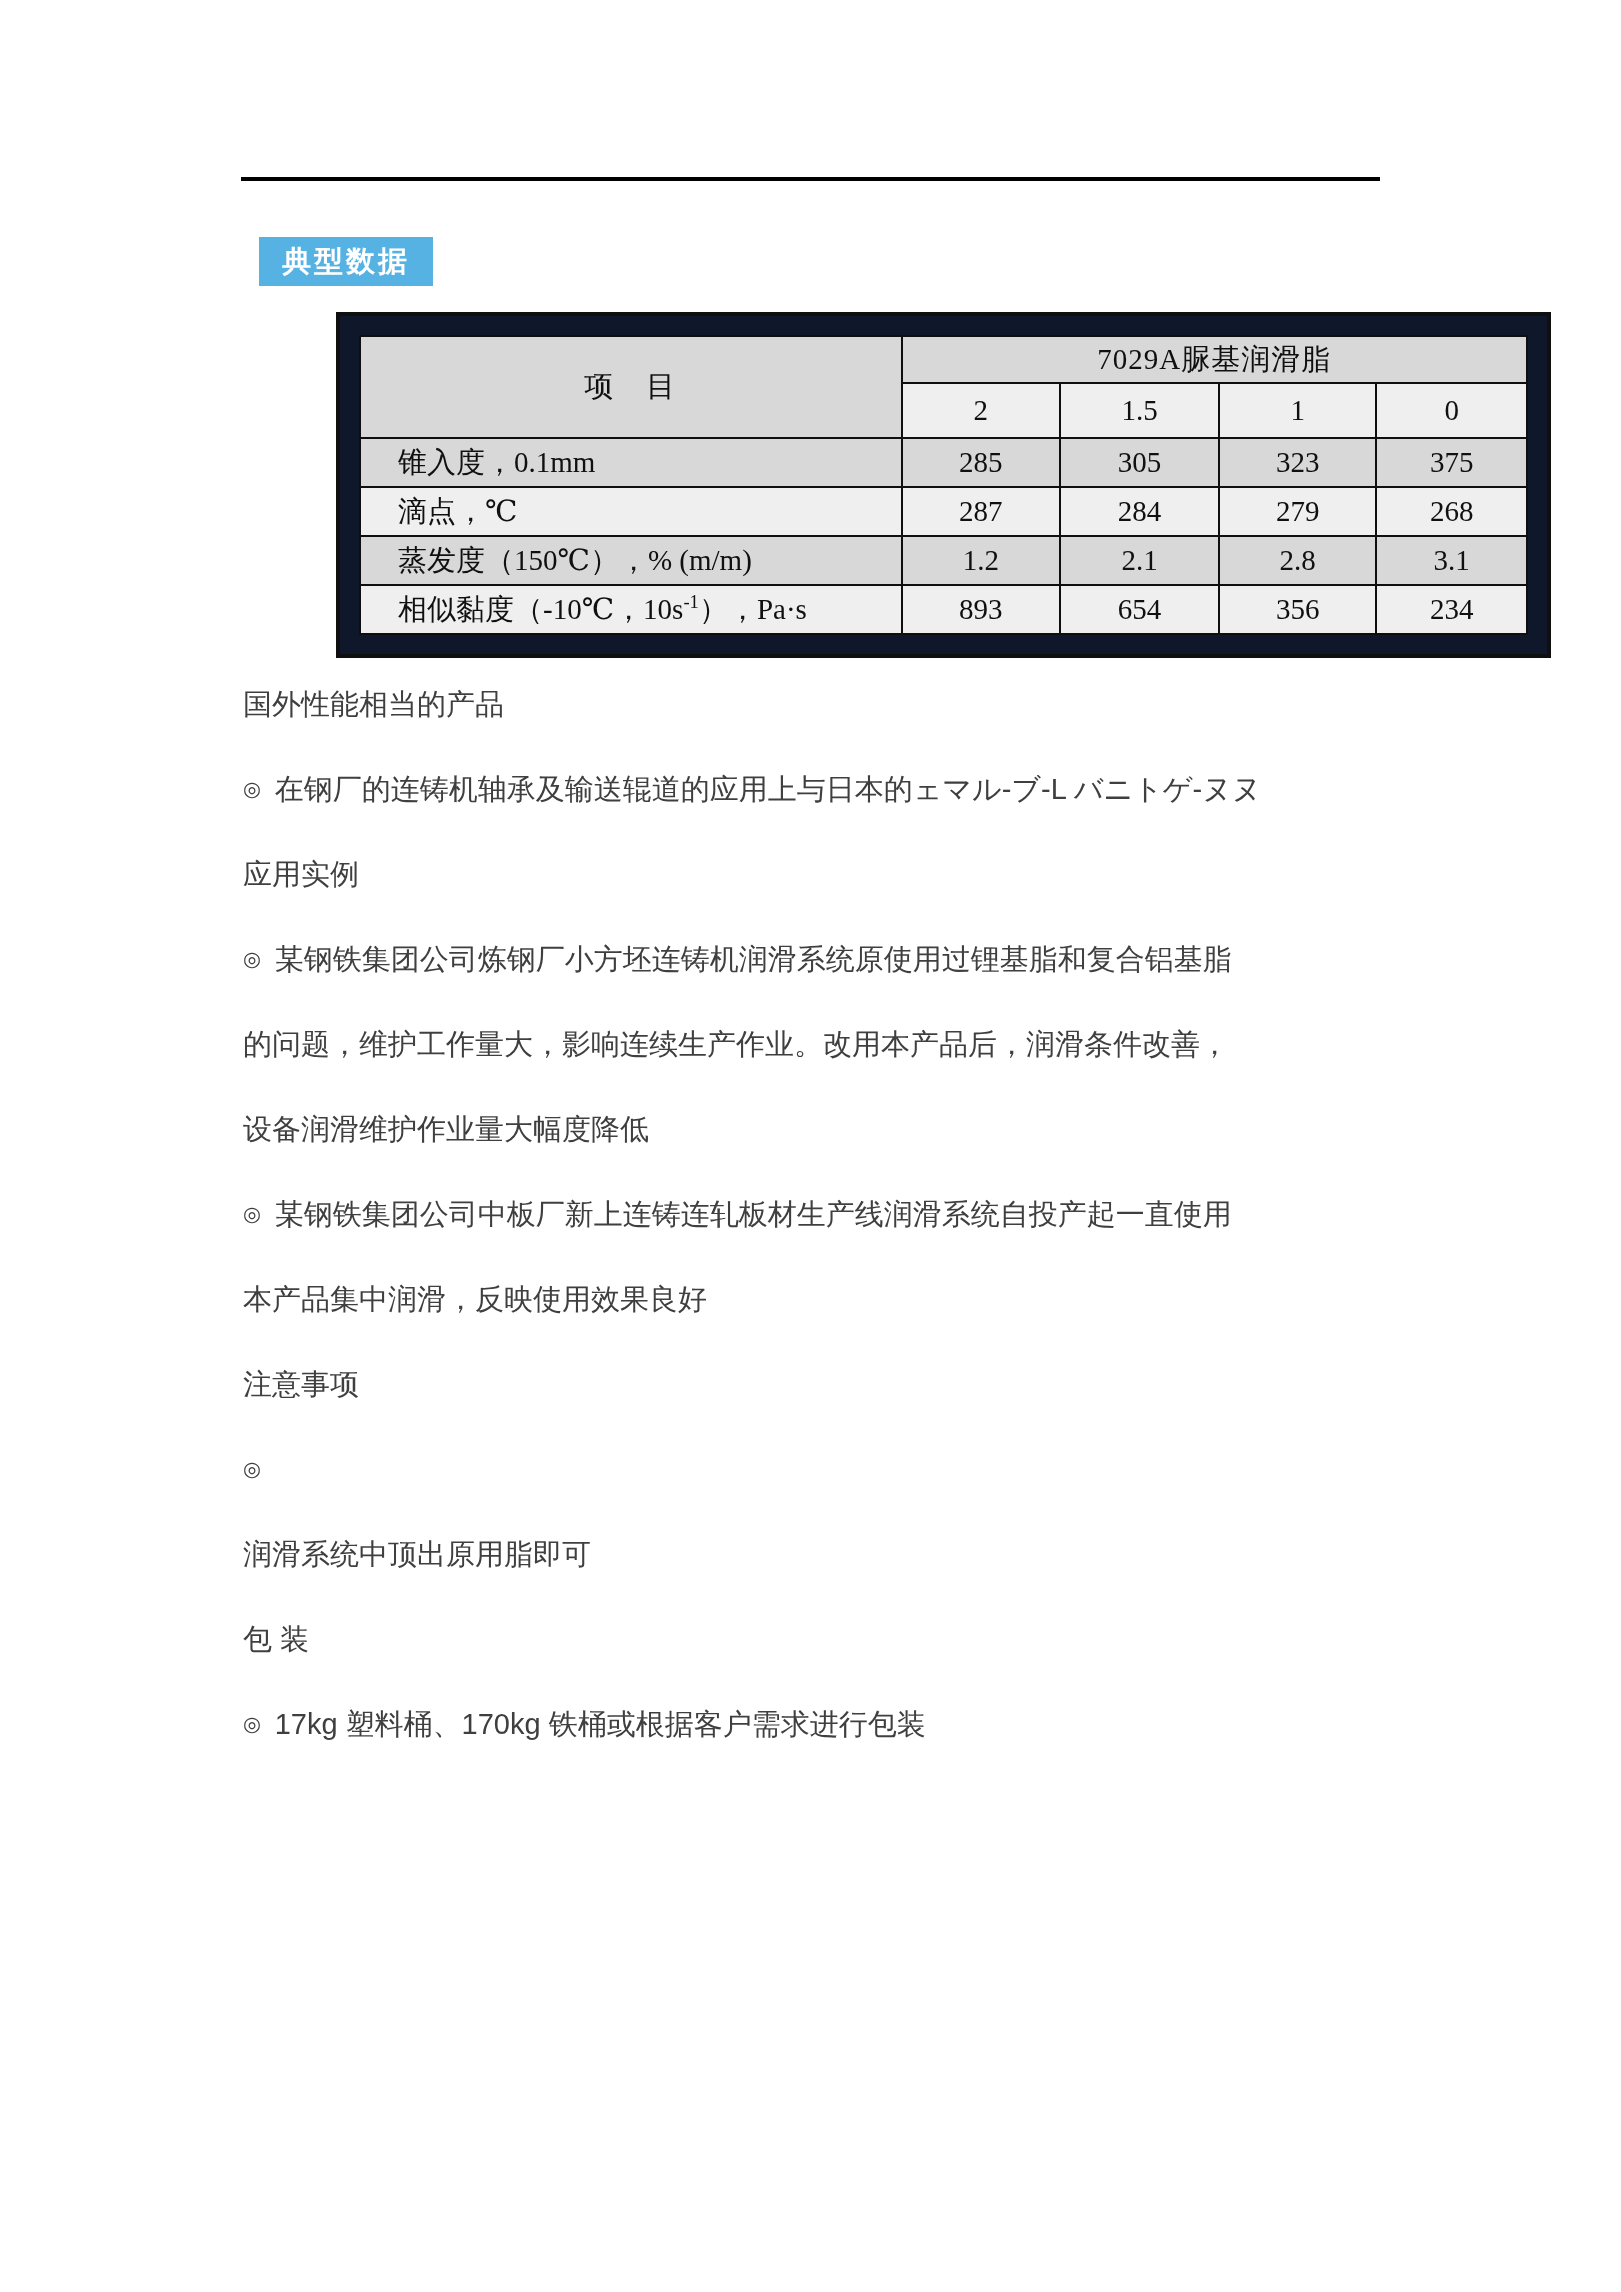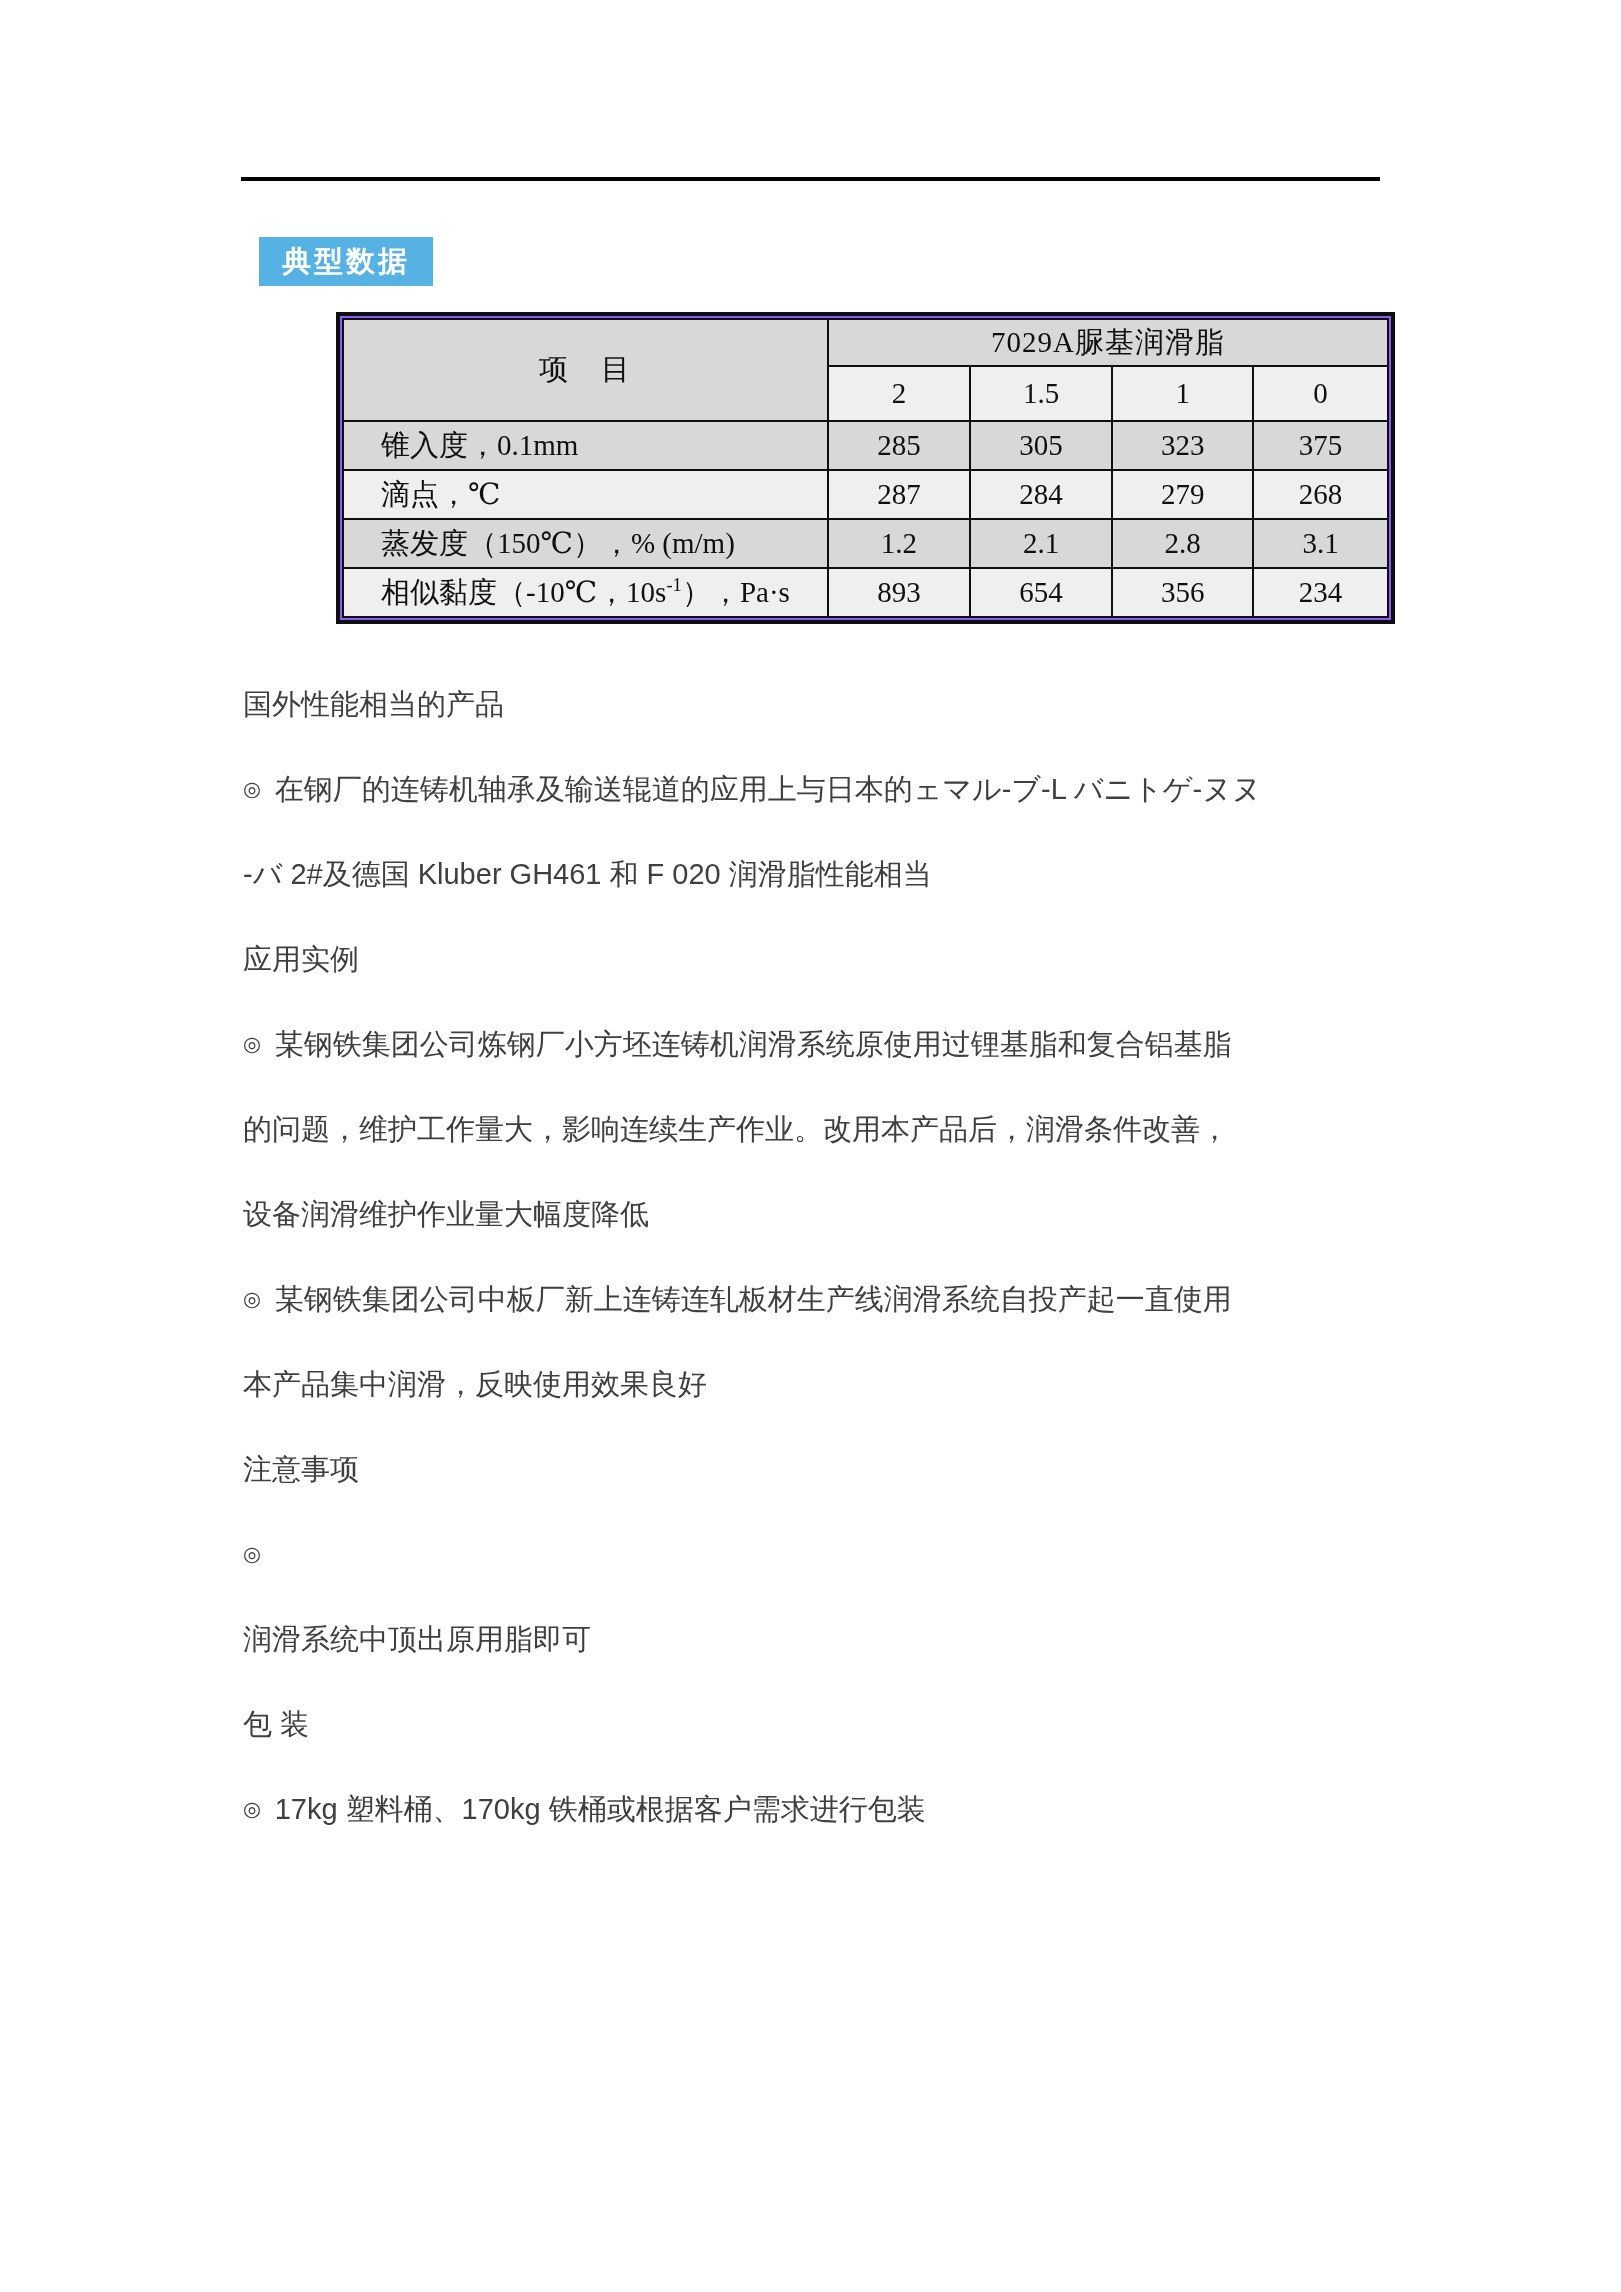--- a/index.html
+++ b/index.html
@@ -26,25 +26,25 @@
   }
   .badge-label{
     color:#ffffff;
     font-size:29px;
     font-weight:bold;
     letter-spacing:2.9px;
   }
   .table-frame{
     position:absolute;
     left:336px; top:312px;
-    width:1059px;
+    width:1215px;
     box-sizing:border-box;
     border:4.9px solid #0f0f0f;
-    padding:2px;
-    background:#8b5cf6;
+    padding:19px;
+    background:#0f172a;
   }
   .data-table{
     width:100%;
     border-collapse:collapse;
     table-layout:fixed;
     font-family:"Liberation Serif","DejaVu Serif",serif;
     color:#101010;
   }
   .data-table td{
     border:2px solid #0f0f0f;
@@ -159,24 +159,20 @@
     <p class="para">
         <span class="bullet"></span>
         <span>国外性能相当的产品</span>
       </p>
     <p class="para">
         <span class="bullet">◎</span>
         <span>在钢厂的连铸机轴承及输送辊道的应用上与日本的ェマル-ブ-L バニトゲ-ヌヌ</span>
       </p>
     <p class="para">
         <span class="bullet"></span>
-        <span>-バ 2#及德国 Kluber GH461 和 F 020 润滑脂性能相当</span>
-      </p>
-    <p class="para">
-        <span class="bullet"></span>
         <span>应用实例</span>
       </p>
     <p class="para">
         <span class="bullet">◎</span>
         <span>某钢铁集团公司炼钢厂小方坯连铸机润滑系统原使用过锂基脂和复合铝基脂</span>
       </p>
     <p class="para">
         <span class="bullet"></span>
         <span>的问题，维护工作量大，影响连续生产作业。改用本产品后，润滑条件改善，</span>
       </p>

